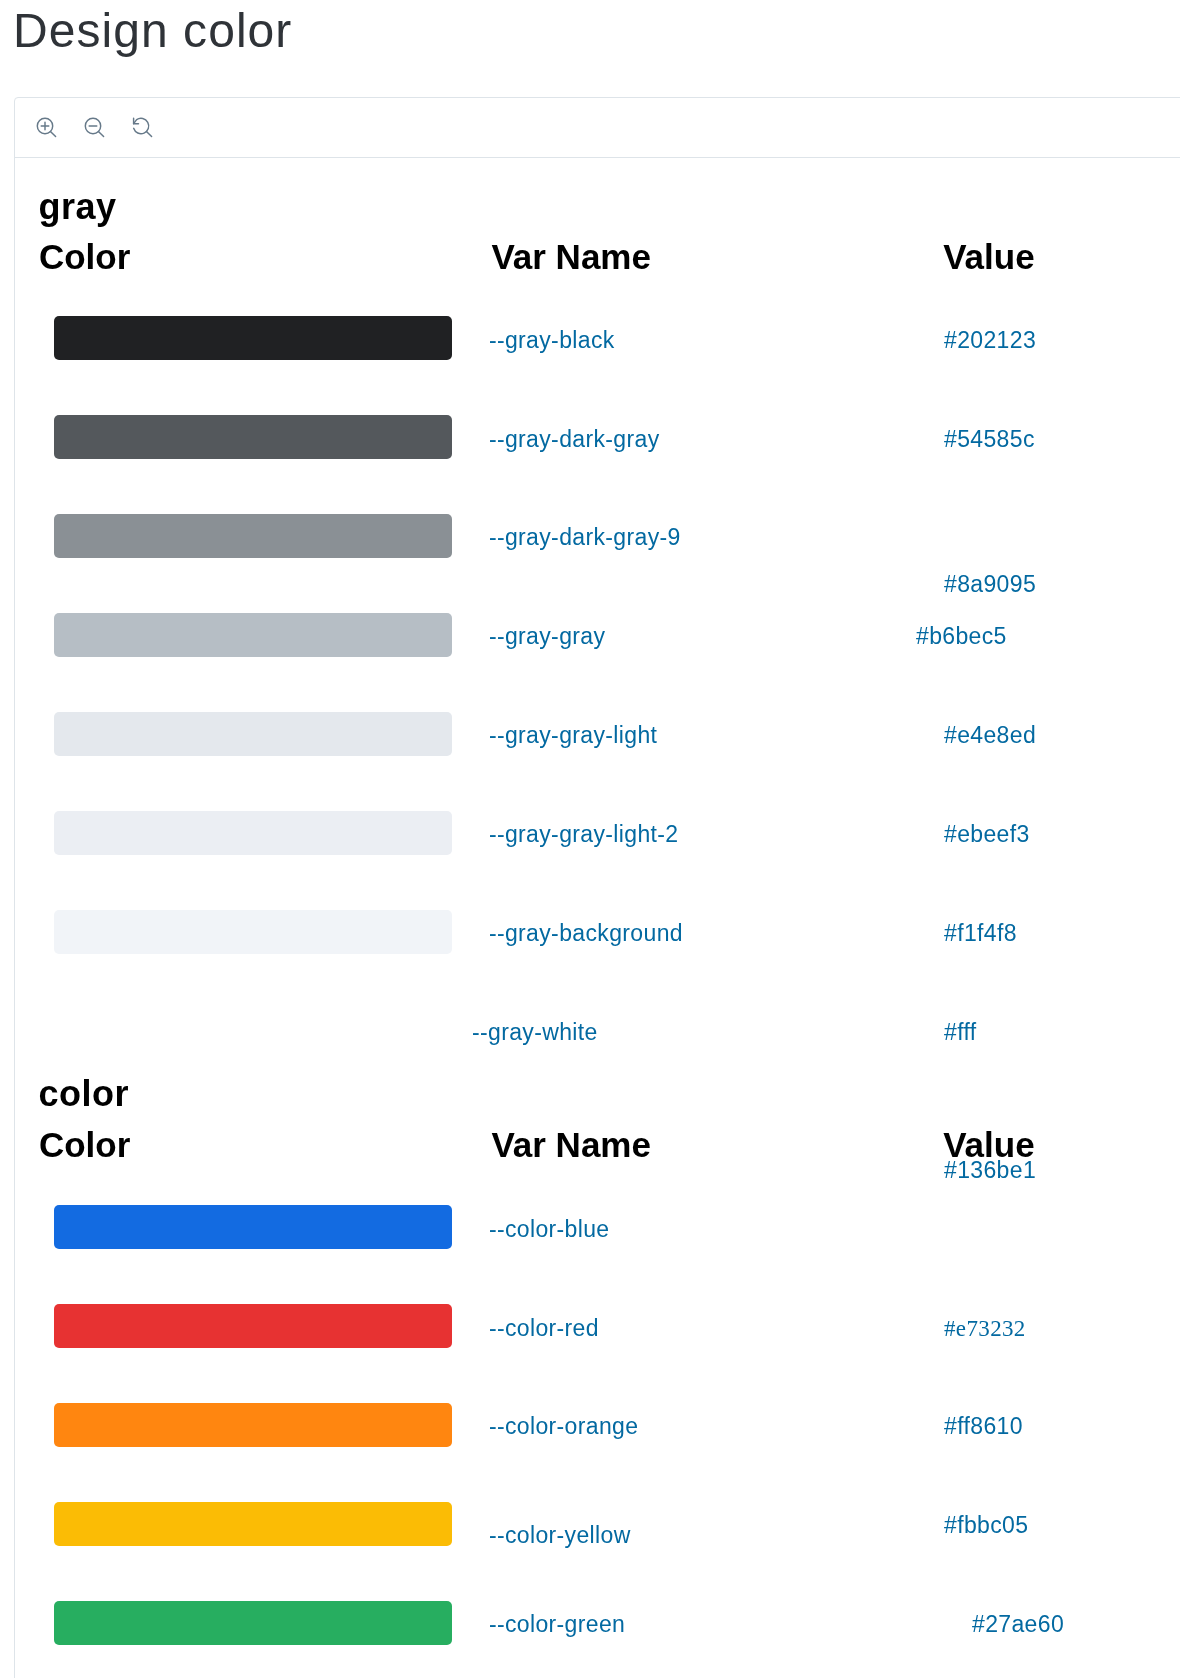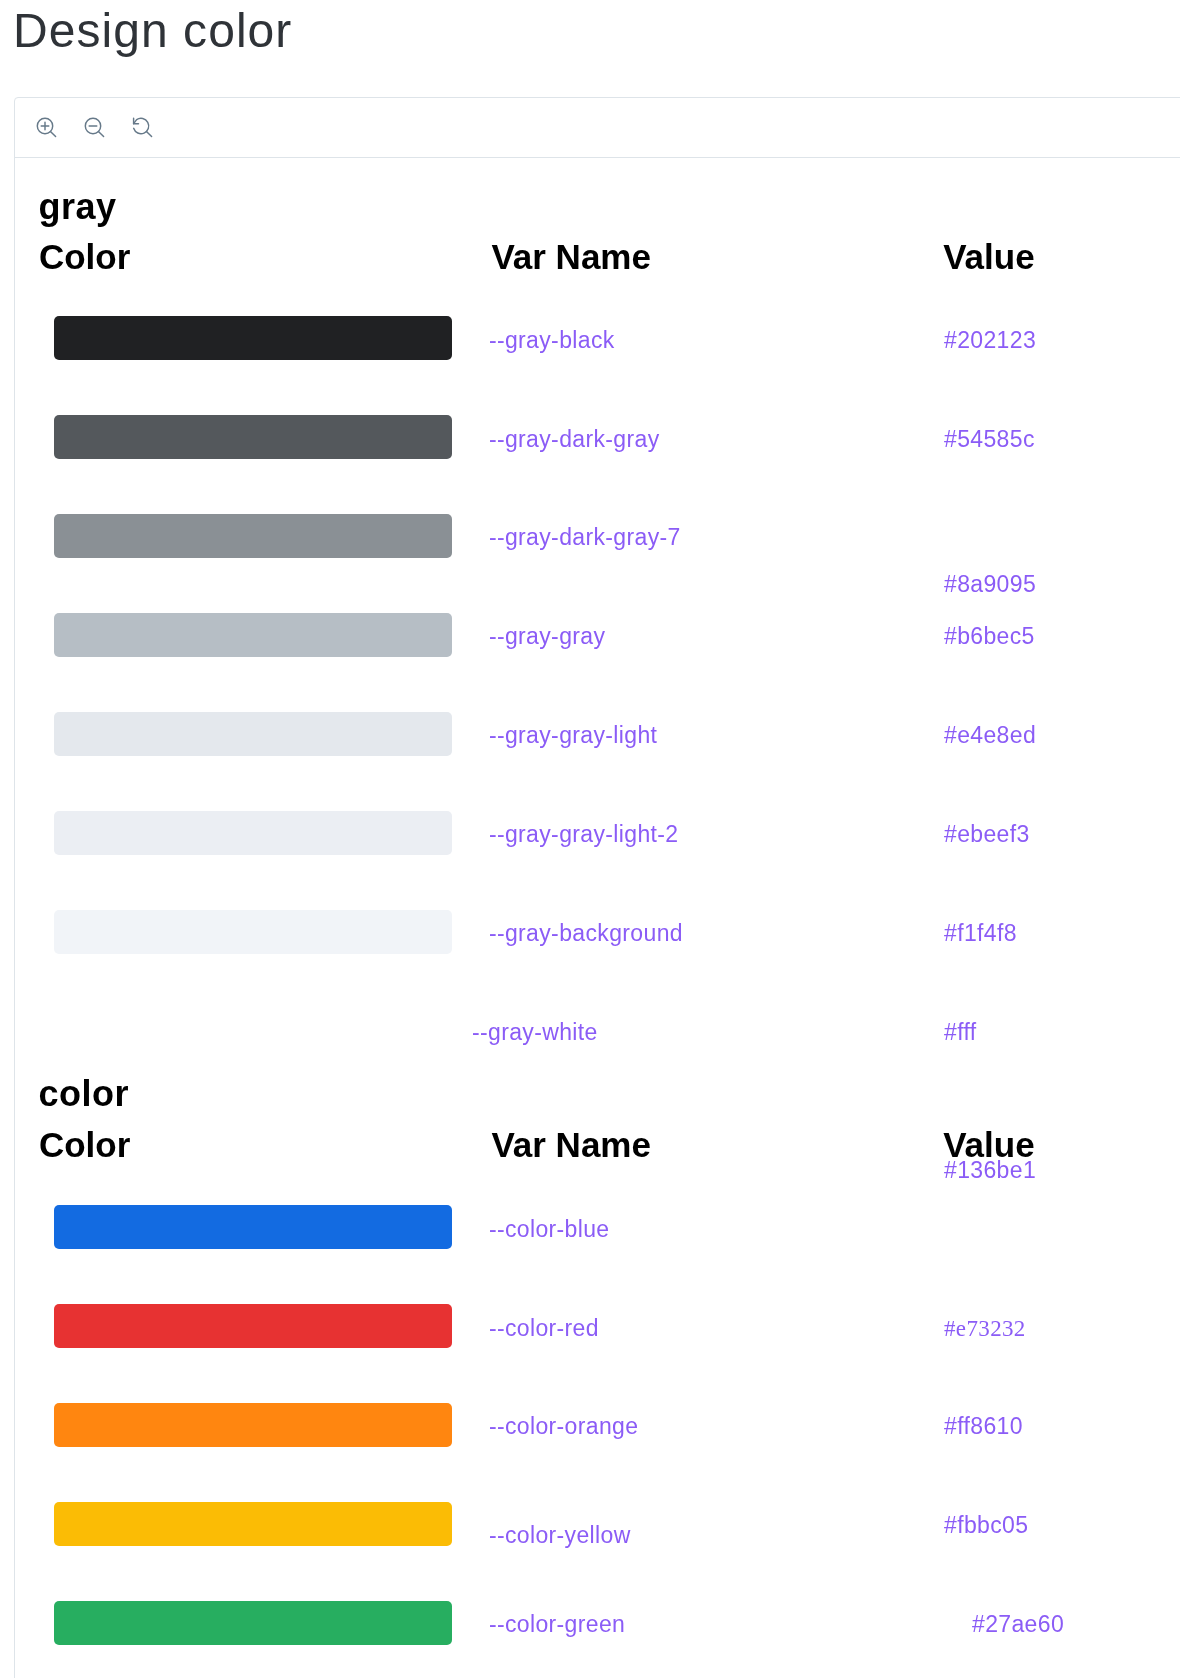--- a/index.html
+++ b/index.html
@@ -39,21 +39,21 @@
     margin:0;letter-spacing:0.5px;white-space:nowrap;
   }
   .hcell{
     position:absolute;
     font-size:35px;line-height:1;font-weight:700;color:#000;
     letter-spacing:0px;white-space:nowrap;
   }
   .row{position:absolute;left:0;right:0;}
   .swatch{position:absolute;left:39px;width:398px;height:44px;border-radius:5px;}
   .cell{
-    position:absolute;font-size:23px;line-height:1;color:#8b5cf6;
+    position:absolute;font-size:23px;line-height:1;color:#0369a1;
     letter-spacing:0.36px;white-space:nowrap;
   }
 </style>
 </head>
 <body>
 
 <h1 class="page-title">Design color</h1>
 
 <div class="viewer-card" style="height: 1781px;">
   <div class="toolbar">
@@ -92,27 +92,27 @@
           <div class="cell" style="left: 473.9px; top: 170.627px;">--gray-black</div>
           <div class="cell" style="left: 929px; top: 170.627px;">#202123</div>
           <div class="row" style="top: 257px; height: 44px;">
     <div class="swatch" style="background: rgb(84, 88, 92);"></div>
   </div>
           <div class="cell" style="left: 473.9px; top: 269.527px;">--gray-dark-gray</div>
           <div class="cell" style="left: 929px; top: 269.527px;">#54585c</div>
           <div class="row" style="top: 355.9px; height: 44px;">
     <div class="swatch" style="background: rgb(138, 144, 149);"></div>
   </div>
-          <div class="cell" style="left: 473.9px; top: 368.427px;">--gray-dark-gray-7</div>
+          <div class="cell" style="left: 473.9px; top: 368.427px;">--gray-dark-gray-9</div>
           <div class="cell" style="left: 929px; top: 368.427px; margin-top: 47px;">#8a9095</div>
           <div class="row" style="top: 454.8px; height: 44px;">
     <div class="swatch" style="background: rgb(182, 190, 197);"></div>
   </div>
           <div class="cell" style="left: 473.9px; top: 467.327px;">--gray-gray</div>
-          <div class="cell" style="left: 929px; top: 467.327px;">#b6bec5</div>
+          <div class="cell" style="left: 901px; top: 467.327px;">#b6bec5</div>
           <div class="row" style="top: 553.7px; height: 44px;">
     <div class="swatch" style="background: rgb(228, 232, 237);"></div>
   </div>
           <div class="cell" style="left: 473.9px; top: 566.227px;">--gray-gray-light</div>
           <div class="cell" style="left: 929px; top: 566.227px;">#e4e8ed</div>
           <div class="row" style="top: 652.6px; height: 44px;">
     <div class="swatch" style="background: rgb(235, 238, 243);"></div>
   </div>
           <div class="cell" style="left: 473.9px; top: 665.127px;">--gray-gray-light-2</div>
           <div class="cell" style="left: 929px; top: 665.127px;">#ebeef3</div>

